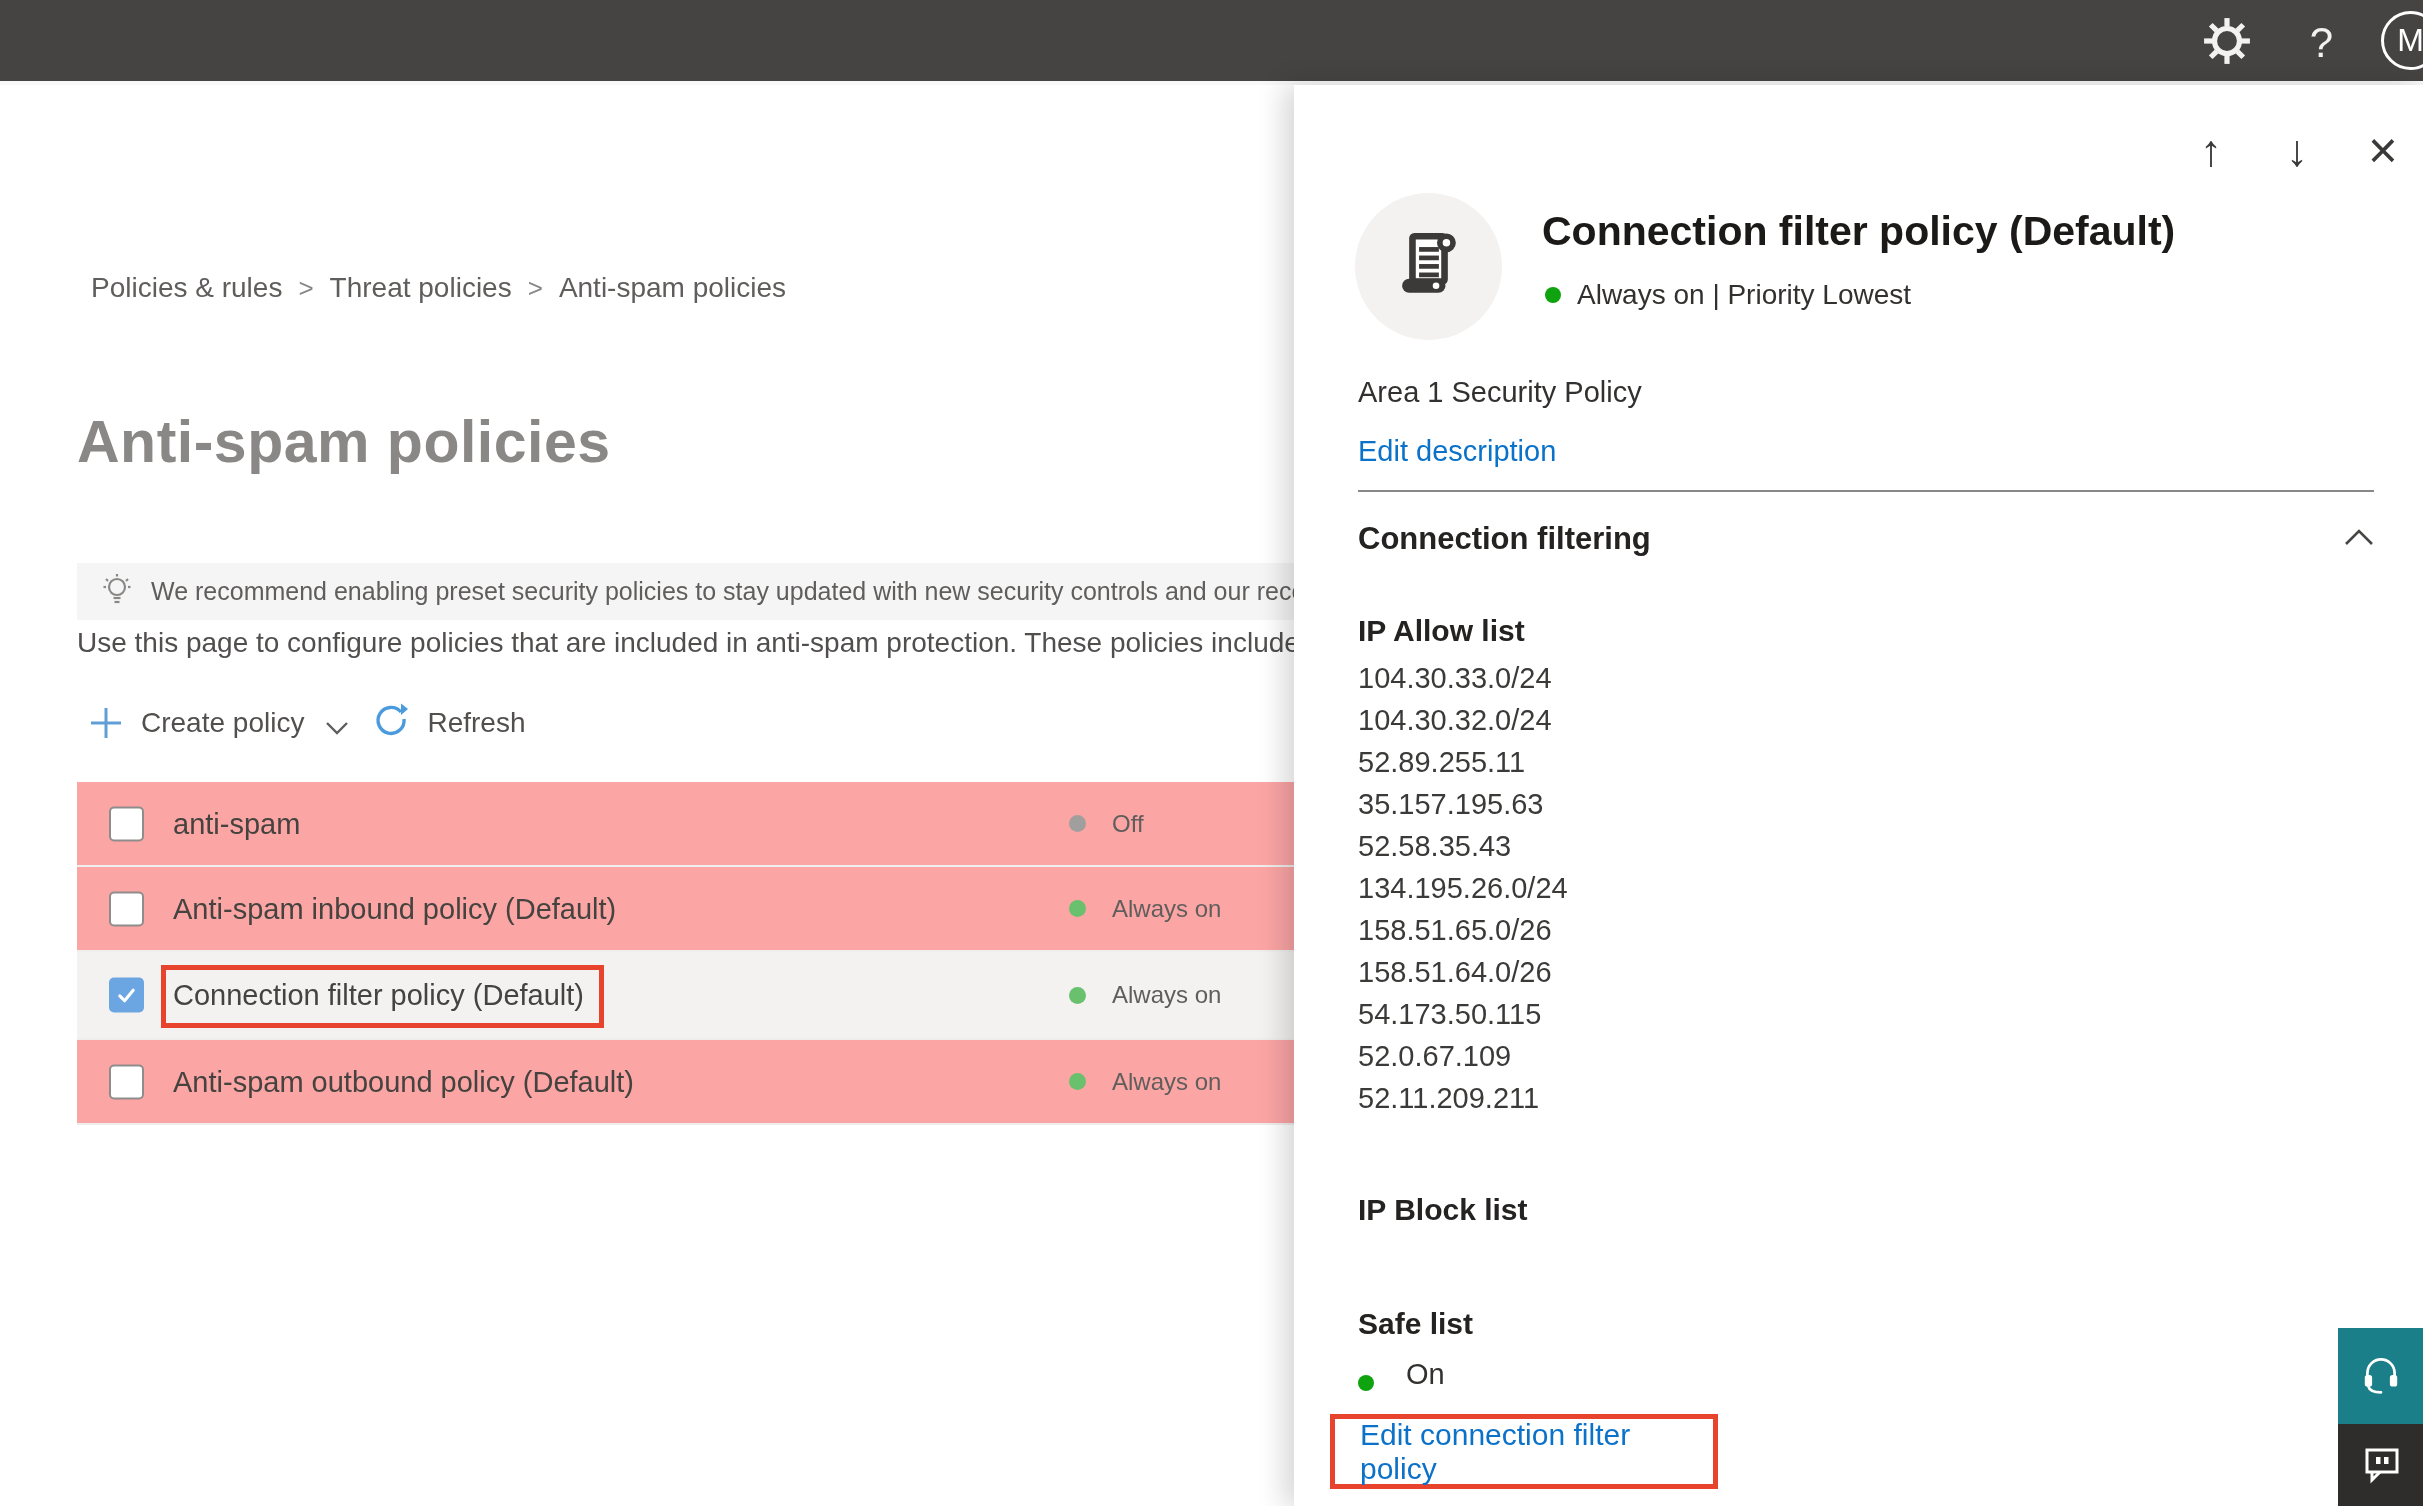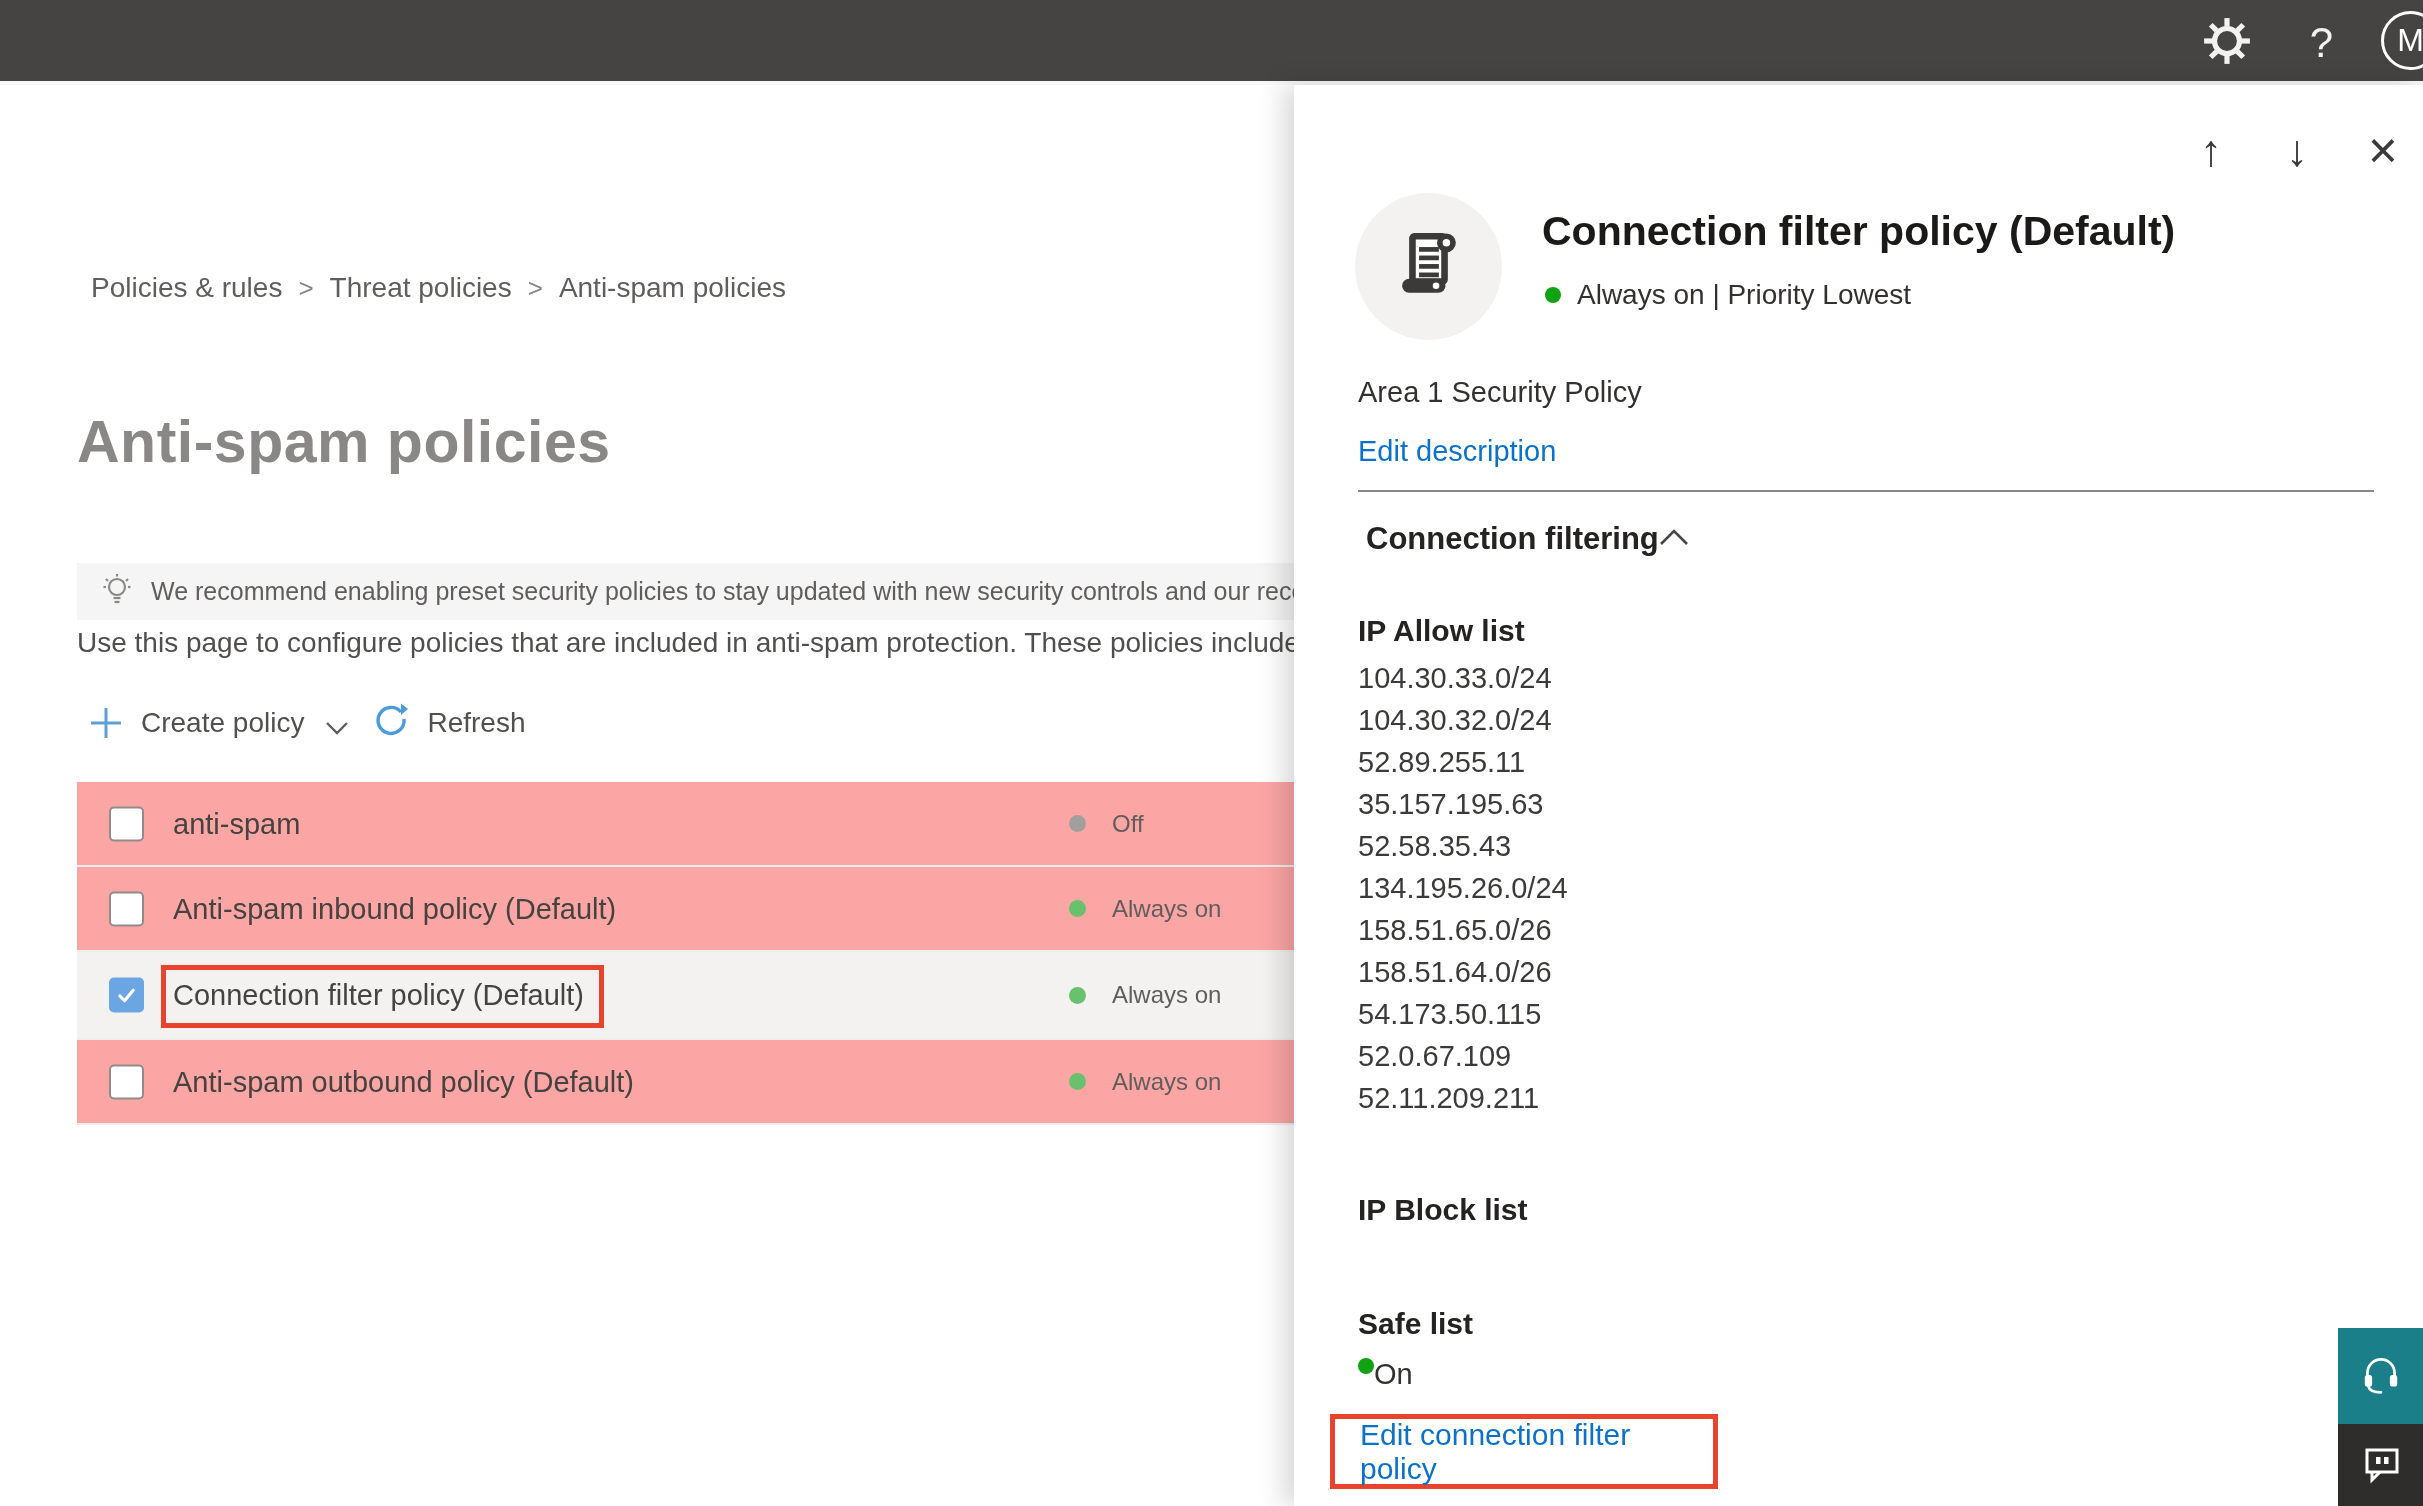--- a/index.html
+++ b/index.html
@@ -88,32 +88,32 @@
   }
   .fly-title { position:absolute; top:123px; left:248px; width:832px; font-size:41px; font-weight:700; color:#1b1a19; }
   .fly-statusline { position:absolute; top:194px; left:251px; display:flex; align-items:center; gap:16px; font-size:28px; color:#33312f; }
   .dot-bright { width:16px; height:16px; border-radius:50%; background:var(--green-bright,#0fa30f); }
 
   .fly-desc { position:absolute; top:291px; left:64px; font-size:29px; color:#33312f; }
   .fly-link { font-size:29px; color:var(--link-blue,#0b72c9); text-decoration:none; cursor:pointer; }
   .edit-desc { position:absolute; top:350px; left:64px; }
   .fly-divider { position:absolute; top:405px; left:64px; width:1016px; height:0; border-top:2px solid #8a8886; }
 
-  .section-head { position:absolute; top:436px; left:64px; width:1016px; display:flex; align-items:center; cursor:pointer;margin-left:8px; }
+  .section-head { position:absolute; top:436px; left:64px; width:1016px; display:flex; justify-content:space-between; align-items:center; cursor:pointer; }
   .section-title { font-size:31px; font-weight:700; color:#242322; }
 
   .fly-sub { position:absolute; left:64px; font-size:30px; font-weight:700; color:#242322; }
   .sub-allow { top:529px; }
   .sub-block { top:1108px; }
   .sub-safe  { top:1222px; }
 
   .ip-list { position:absolute; top:572px; left:64px; font-size:29px; color:#3b3a39; }
   .ip-list div { height:42px; line-height:42px; }
 
-  .safe-status { position:absolute; top:1273px; left:64px; display:flex; align-items:flex-start; gap:0; font-size:29px; color:#33312f; }
+  .safe-status { position:absolute; top:1273px; left:64px; display:flex; align-items:flex-end; gap:32px; font-size:29px; color:#33312f; }
 
   .edit-annotation {
     position:absolute; top:1329px; left:36px; width:388px; height:75px;
     border:5px solid var(--annotation-red,#e8432d);
     display:flex; align-items:center;
   }
   .edit-annotation a { margin-left:25px; font-size:30px; }
 
   
   .help-widget {

